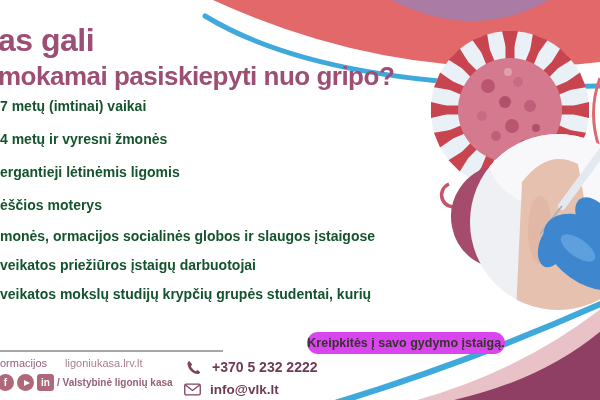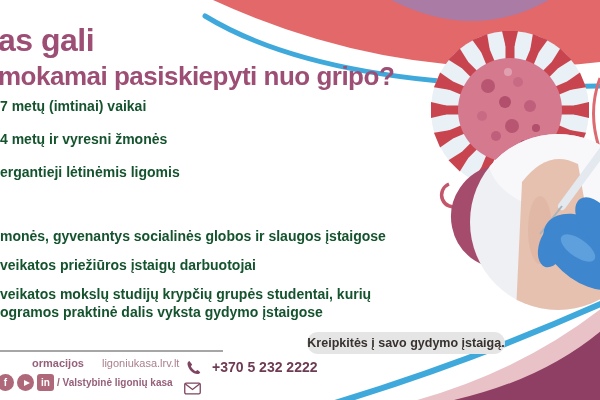--- a/index.html
+++ b/index.html
@@ -6,25 +6,25 @@
   .poster{
     position:relative;width:600px;height:400px;background:#fff;overflow:hidden;
     font-family:"Liberation Sans",sans-serif;
   }
   .decor{position:absolute;left:0;top:0;}
   .title{position:absolute;left:-2px;font-weight:bold;color:#9c4e74;white-space:nowrap;letter-spacing:-0.5px;}
   .t1{top:22px;font-size:32px;}
   .t2{top:61px;font-size:26px;}
   .li{position:absolute;left:0;font-size:14px;font-weight:bold;color:#14532d;white-space:nowrap;letter-spacing:0;}
   .pill{position:absolute;left:307px;top:332px;width:198px;height:22px;border-radius:12px;
-        background:#e5e5e5;display:flex;align-items:center;justify-content:center;}
+        background:#d946ef;display:flex;align-items:center;justify-content:center;}
   .pill span{font-size:12.5px;font-weight:bold;color:#38322f;white-space:nowrap;}
   .divider{position:absolute;left:0;top:350px;width:223px;height:2px;background:#a6a6a6;}
   .info-row{position:absolute;left:0;top:357px;font-size:11px;white-space:nowrap;}
-  .info-row .b{font-weight:bold;color:#96607a;padding-left:32px;}
+  .info-row .b{font-weight:normal;color:#96607a;}
   .info-row .lnk{font-weight:normal;color:#aa8091;margin-left:18px;}
   .social-row{position:absolute;left:-3px;top:374px;display:flex;align-items:center;gap:3px;}
   .sic{width:17px;height:17px;border-radius:50%;background:#ae6879;display:inline-flex;
        align-items:center;justify-content:center;flex:0 0 auto;}
   .sic.sq{border-radius:3px;}
   .sic .g{color:#fff;font-size:10px;font-weight:bold;line-height:1;}
   .play{width:0;height:0;border-left:6px solid #fff;border-top:3.5px solid transparent;
         border-bottom:3.5px solid transparent;margin-left:2px;}
   .caption{font-size:10px;font-weight:bold;color:#96607a;white-space:nowrap;margin-left:0;}
   .contact{position:absolute;display:flex;align-items:center;white-space:nowrap;color:#6e3b54;}
@@ -116,24 +116,24 @@
       <path d="M 445,402 Q 540,382 602,330 L 602,402 Z" fill="#8e3f63"></path>
     </g>
   </svg>
 
   <div class="title t1">as gali</div>
   <div class="title t2">mokamai pasiskiepyti nuo gripo?</div>
 
   <div class="li" style="top:98px">7 metų (imtinai) vaikai</div>
   <div class="li" style="top:131px">4 metų ir vyresni žmonės</div>
   <div class="li" style="top:164px">ergantieji lėtinėmis ligomis</div>
-  <div class="li" style="top:228px">monės, gyvenantys socialinės globos ir slaugos įstaigose</div>
+  <div class="li" style="top:197px">ėščios moterys</div>
+  <div class="li" style="top:228px">monės, ormacijos socialinės globos ir slaugos įstaigose</div>
   <div class="li" style="top:257px">veikatos priežiūros įstaigų darbuotojai</div>
   <div class="li" style="top:286px">veikatos mokslų studijų krypčių grupės studentai, kurių</div>
-  <div class="li" style="top:304px">ogramos praktinė dalis vyksta gydymo įstaigose</div>
 
   <div class="pill">
     <span>Kreipkitės į savo gydymo įstaigą.</span>
   </div>
 
   <div class="divider"></div>
 
   <div class="info-row">
     <span class="b">ormacijos</span><span class="lnk">ligoniukasa.lrv.lt</span>
   </div>
@@ -156,15 +156,16 @@
       <path d="M3.6,1.1 C2.3,1.7 1.4,3 1.6,4.4 C2,7.1 3.3,9.6 5.3,11.6 C7.3,13.6 9.7,14.8 12.3,15 C13.6,15.1 14.8,14.2 15.2,13 L12.4,10.6 C11.8,11 11,11.5 10.4,11.9 C8.6,11 6.1,8.6 5.2,6.8 L6.5,4.7 L3.6,1.1 Z" fill="#7e4460"></path>
     </svg>
     <span>+370 5 232 2222</span>
   </div>
 
   <div class="contact mail-row">
     <svg width="17" height="13" viewBox="0 0 18 13">
       <rect x="0.8" y="0.8" width="16.4" height="11.4" rx="1.5" fill="none" stroke="#7e4460" stroke-width="1.4"></rect>
       <path d="M1.5,1.8 L9,7.5 L16.5,1.8" fill="none" stroke="#7e4460" stroke-width="1.4"></path>
     </svg>
+    <span>info@vlk.lt</span>
   </div>
 
 </div>
 
 </body></html>

